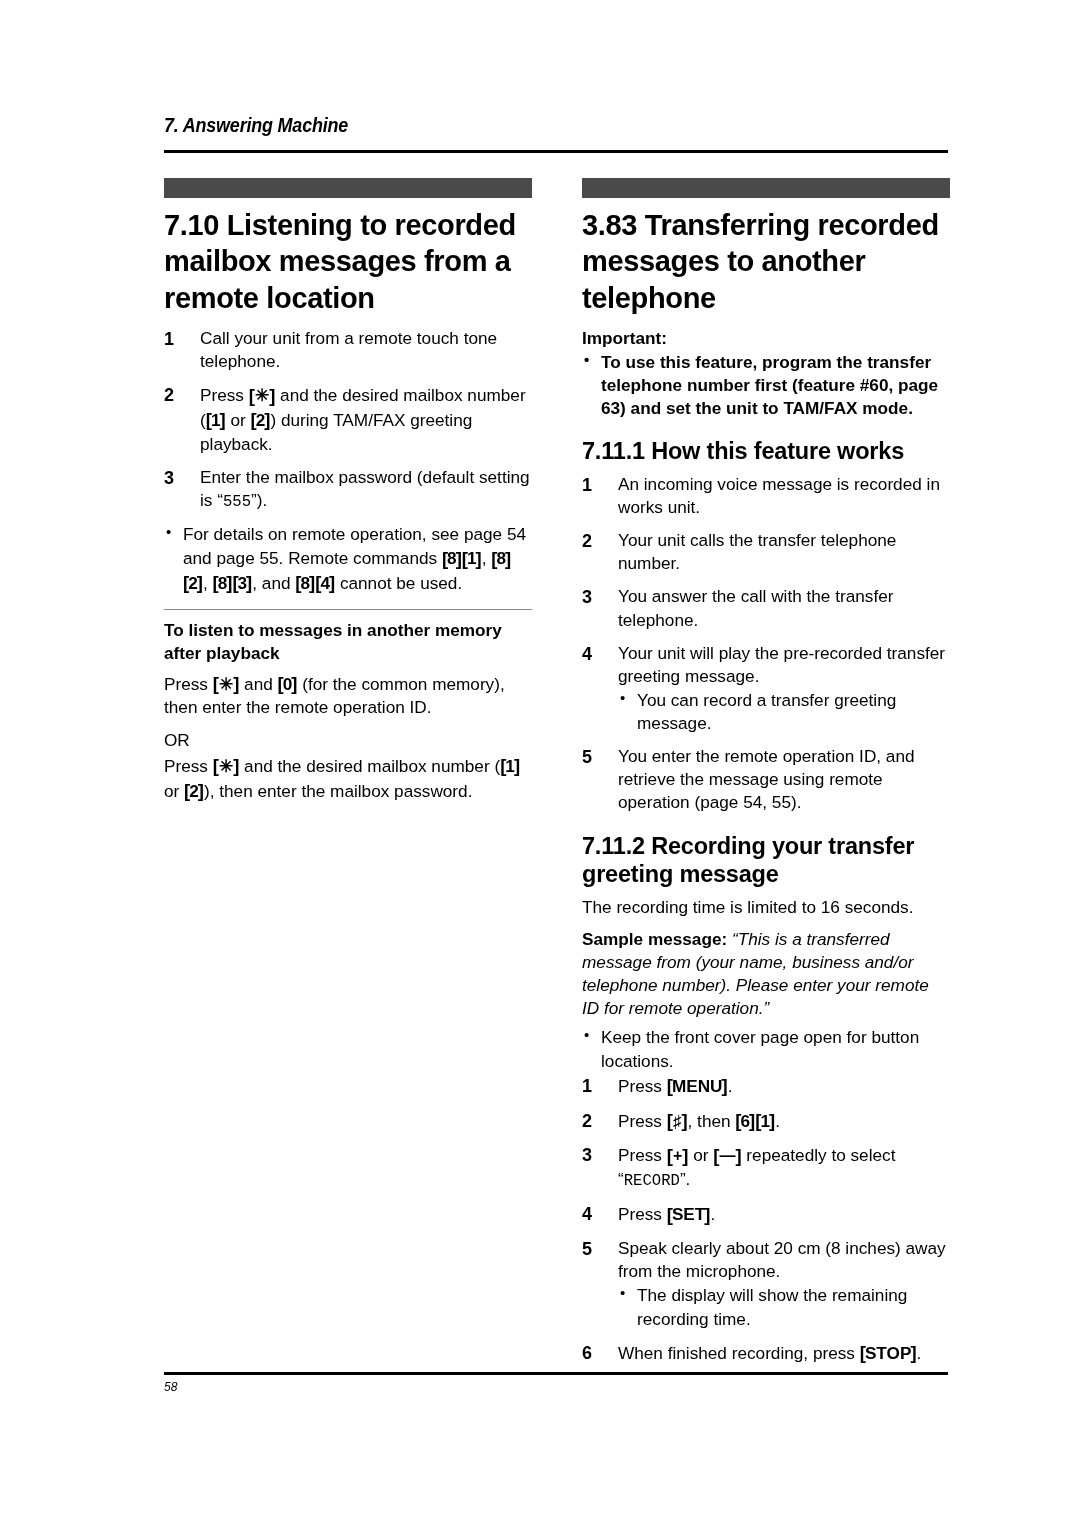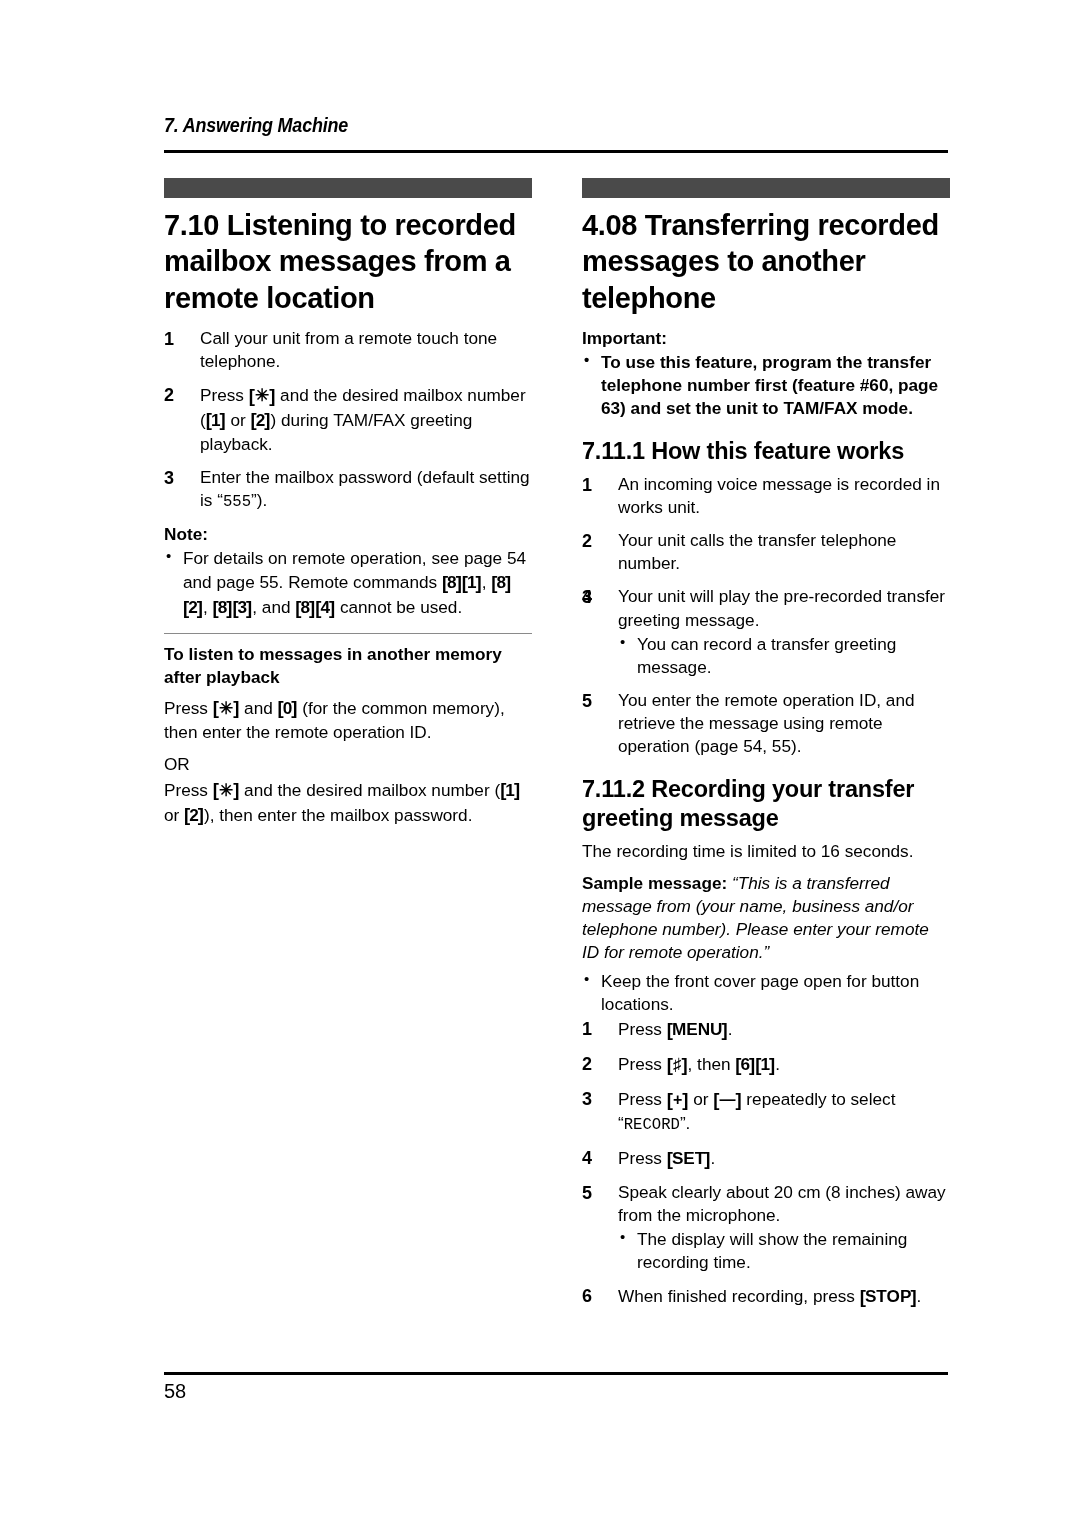--- a/index.html
+++ b/index.html
@@ -205,21 +205,22 @@
     left: 148px;
     top: 1372px;
     width: 784px;
     height: 2.5px;
     background: #000;
   }
   .page-number {
     position: absolute;
     left: 148px;
     top: 1380px;
-    font-size: 20px;
+    font-size: 12px;
+    font-style: italic;
     font-weight: normal;
   }
 </style>
 </head>
 <body>
 
 <div class="page">
 
   <div class="running-header">
     <span class="rh-text">7. Answering Machine</span>
@@ -243,61 +244,61 @@
         <span class="num">2</span>
         <span><span>Press </span><span class="key"><span class="br kl">[</span><span class="glyph-star">✳</span><span class="br kr">]</span></span><span> and the desired mailbox number (</span><span class="key"><span class="br kl">[</span><span class="klabel">1</span><span class="br kr">]</span></span><span> or </span><span class="key"><span class="br kl">[</span><span class="klabel">2</span><span class="br kr">]</span></span><span>) during TAM/FAX greeting playback.</span></span>
       </li>
 
       <li>
         <span class="num">3</span>
         <span><span>Enter the mailbox password (default setting is “</span><span class="mono">555</span><span>”).</span></span>
       </li>
     </ol>
 
-    <div class="bold-label">Note:</div>
     <ul class="bullets indent-note">
       <li><span>For details on remote operation, see page 54 and page 55. Remote commands </span><span class="key"><span class="br kl">[</span><span class="klabel">8</span><span class="br kr">]</span></span><span class="key"><span class="br kl">[</span><span class="klabel">1</span><span class="br kr">]</span></span><span>, </span><span class="key"><span class="br kl">[</span><span class="klabel">8</span><span class="br kr">]</span></span><span class="key"><span class="br kl">[</span><span class="klabel">2</span><span class="br kr">]</span></span><span>, </span><span class="key"><span class="br kl">[</span><span class="klabel">8</span><span class="br kr">]</span></span><span class="key"><span class="br kl">[</span><span class="klabel">3</span><span class="br kr">]</span></span><span>, and </span><span class="key"><span class="br kl">[</span><span class="klabel">8</span><span class="br kr">]</span></span><span class="key"><span class="br kl">[</span><span class="klabel">4</span><span class="br kr">]</span></span><span> cannot be used.</span></li>
     </ul>
 
     <hr class="thin-rule">
 
     <div class="bold-head">To listen to messages in another memory after playback</div>
 
     <p class="body-text"><span>Press </span><span class="key"><span class="br kl">[</span><span class="glyph-star">✳</span><span class="br kr">]</span></span><span> and </span><span class="key"><span class="br kl">[</span><span class="klabel">0</span><span class="br kr">]</span></span><span> (for the common memory), then enter the remote operation ID.</span></p>
 
     <p class="body-text tight">OR</p>
 
     <p class="body-text"><span>Press </span><span class="key"><span class="br kl">[</span><span class="glyph-star">✳</span><span class="br kr">]</span></span><span> and the desired mailbox number (</span><span class="key"><span class="br kl">[</span><span class="klabel">1</span><span class="br kr">]</span></span><span> or </span><span class="key"><span class="br kl">[</span><span class="klabel">2</span><span class="br kr">]</span></span><span>), then enter the mailbox password.</span></p>
   </div>
 
   <div class="col col-right">
 
     <div class="grey-bar"></div>
 
-    <h1 class="section-title">4.08 Transferring recorded messages to another telephone</h1>
+    <h1 class="section-title">3.83 Transferring recorded messages to another telephone</h1>
 
 
     <div class="bold-label">Important:</div>
     <ul class="bullets bold">
       <li>To use this feature, program the transfer telephone number first (feature #60, page 63) and set the unit to TAM/FAX mode.</li>
     </ul>
 
     <h2 class="subsection-title">7.11.1 How this feature works</h2>
 
     <ol class="steps">
       <li>
         <span class="num">1</span>
         <span>An incoming voice message is recorded in works unit.</span>
       </li>
       <li>
         <span class="num">2</span>
         <span>Your unit calls the transfer telephone number.</span>
       </li>
       <li>
         <span class="num">3</span>
+        <span>You answer the call with the transfer telephone.</span>
       </li>
       <li>
         <span class="num">4</span>
         <span>Your unit will play the pre-recorded transfer greeting message.</span>
         <ul class="bullets sub-bullets">
           <li>You can record a transfer greeting message.</li>
         </ul>
       </li>
       <li>
         <span class="num">5</span>

